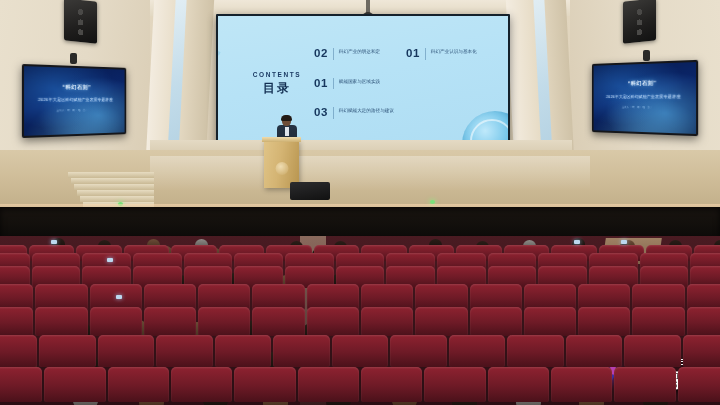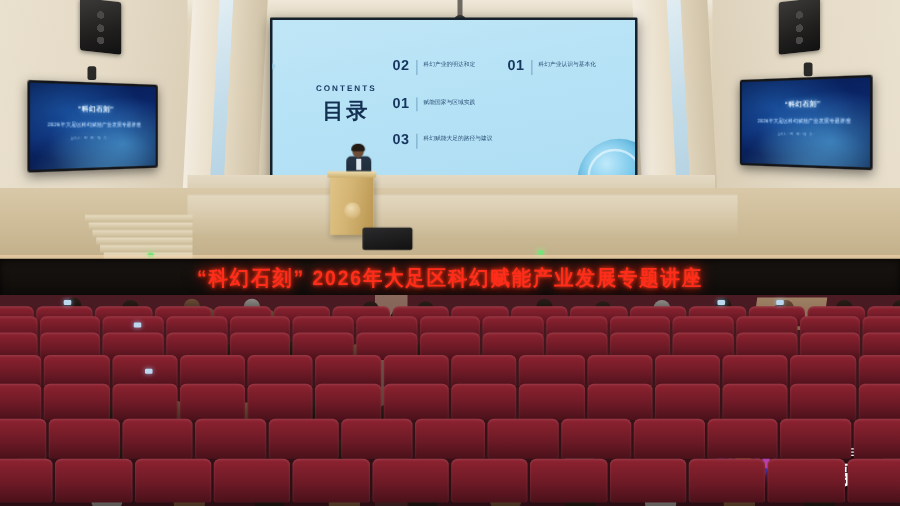--- a/index.html
+++ b/index.html
@@ -105,21 +105,21 @@
   }
   .slide-inner {
     position:absolute; inset:0; display:flex; align-items:center;
     padding-left: 22px; box-sizing:border-box;
   }
   .contents-block { width: 74px; text-align:center; flex:none; }
   .contents-en {
     font-size: 6.5px; letter-spacing: 1.6px; color:#1b3a63; font-weight:700;
   }
   .contents-cn {
-    font-size: 17px; letter-spacing: 2px; color:#132f52; font-weight:700;
+    font-size: 12px; letter-spacing: 2px; color:#132f52; font-weight:700;
     margin-top: 2px;
   }
   .toc-grid {
     flex:1; display:grid; grid-template-columns: 1fr 1fr;
     row-gap: 18px; column-gap: 8px; padding-right: 18px;
   }
   .toc-item { display:flex; align-items:flex-start; gap:4px; }
   .toc-num {
     font-size: 11.5px; font-weight:800; color:#16365d; line-height:1;
     letter-spacing:.5px;
@@ -430,23 +430,20 @@
   <div class="podium">
     <div class="podium-top"></div>
     <div class="podium-emblem"></div>
   </div>
   <div class="monitor-box"></div>
   <div class="stage-light" style="left:118px; top:202px;"></div>
   <div class="stage-light" style="left:430px; top:200px;"></div>
 
   <div class="stage-front-glow"></div>
   <div class="stage-front"></div>
-  <div class="led-banner">
-    <div class="led-text">“科幻石刻” 2026年大足区科幻赋能产业发展专题讲座</div>
-  </div>
 
   <div class="audience" id="audience">
     <div class="table-back"></div>
   <div class="aisle" style="left: 300px;"></div>
       <div class="head" style="width: 13px; height: 11.96px; left: 52px; top: 2px;"></div>
       <div class="head" style="width: 13px; height: 11.96px; left: 98px; top: 4px;"></div>
       <div class="head light" style="width: 13px; height: 11.96px; left: 147px; top: 3px;"></div>
       <div class="head gray" style="width: 13px; height: 11.96px; left: 195px; top: 3px;"></div>
       <div class="head" style="width: 13px; height: 11.96px; left: 290px; top: 5px;"></div>
       <div class="head" style="width: 13px; height: 11.96px; left: 334px; top: 5px;"></div>

